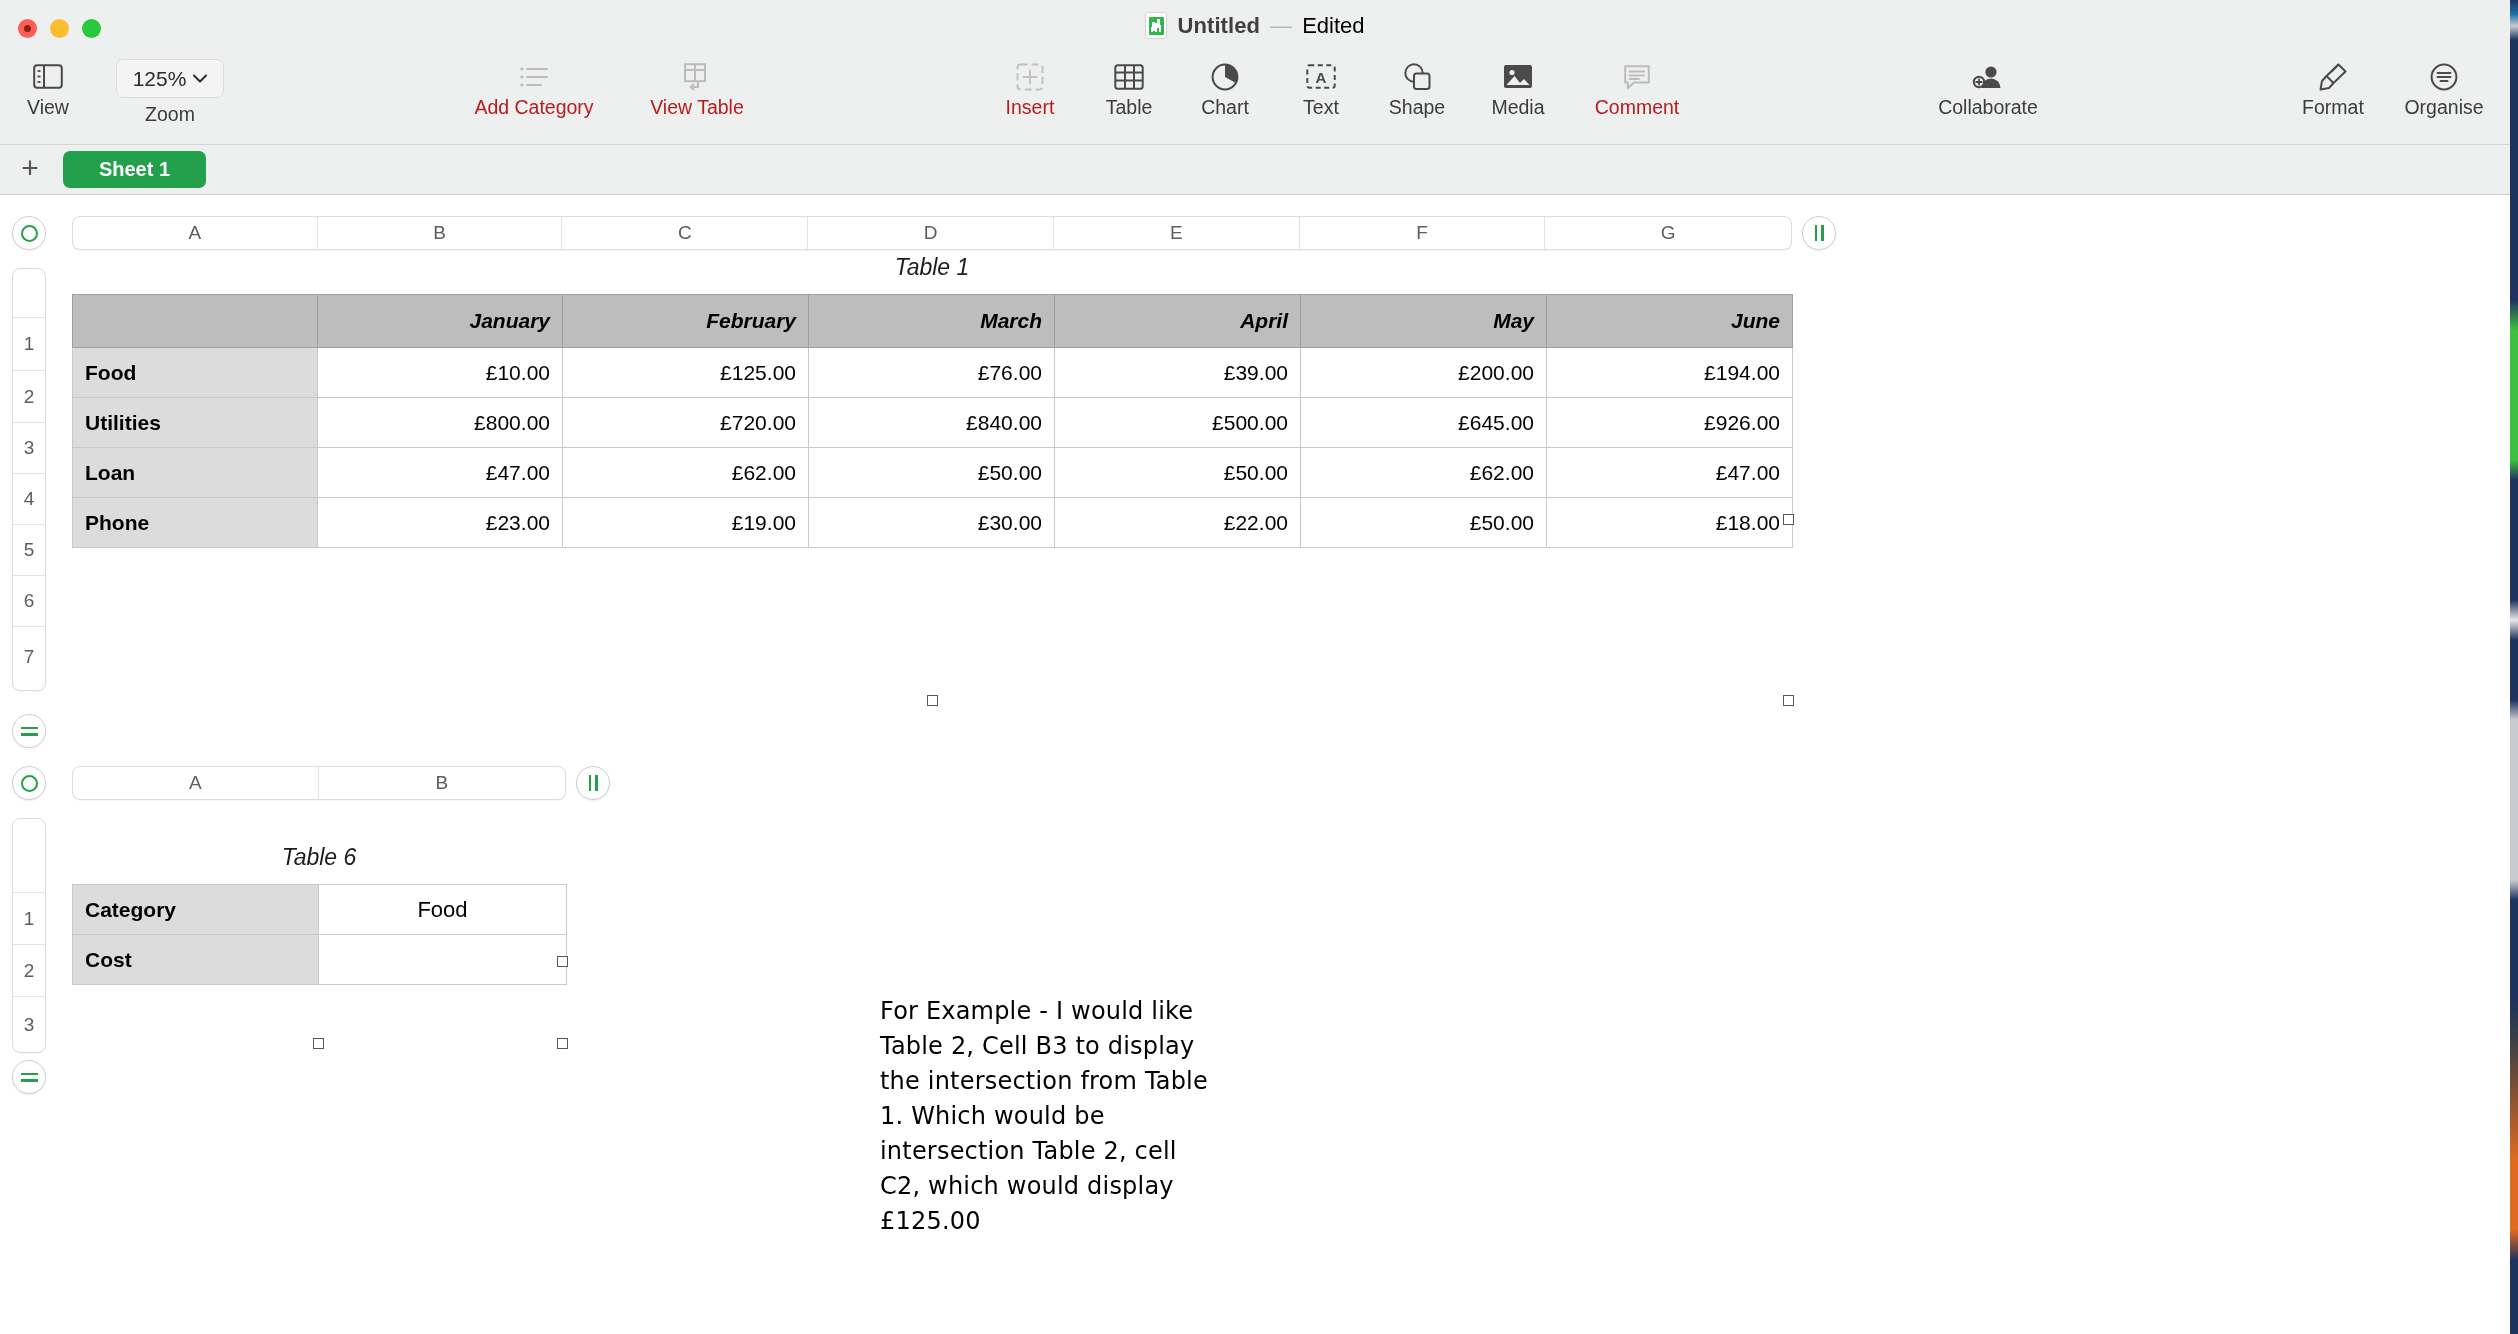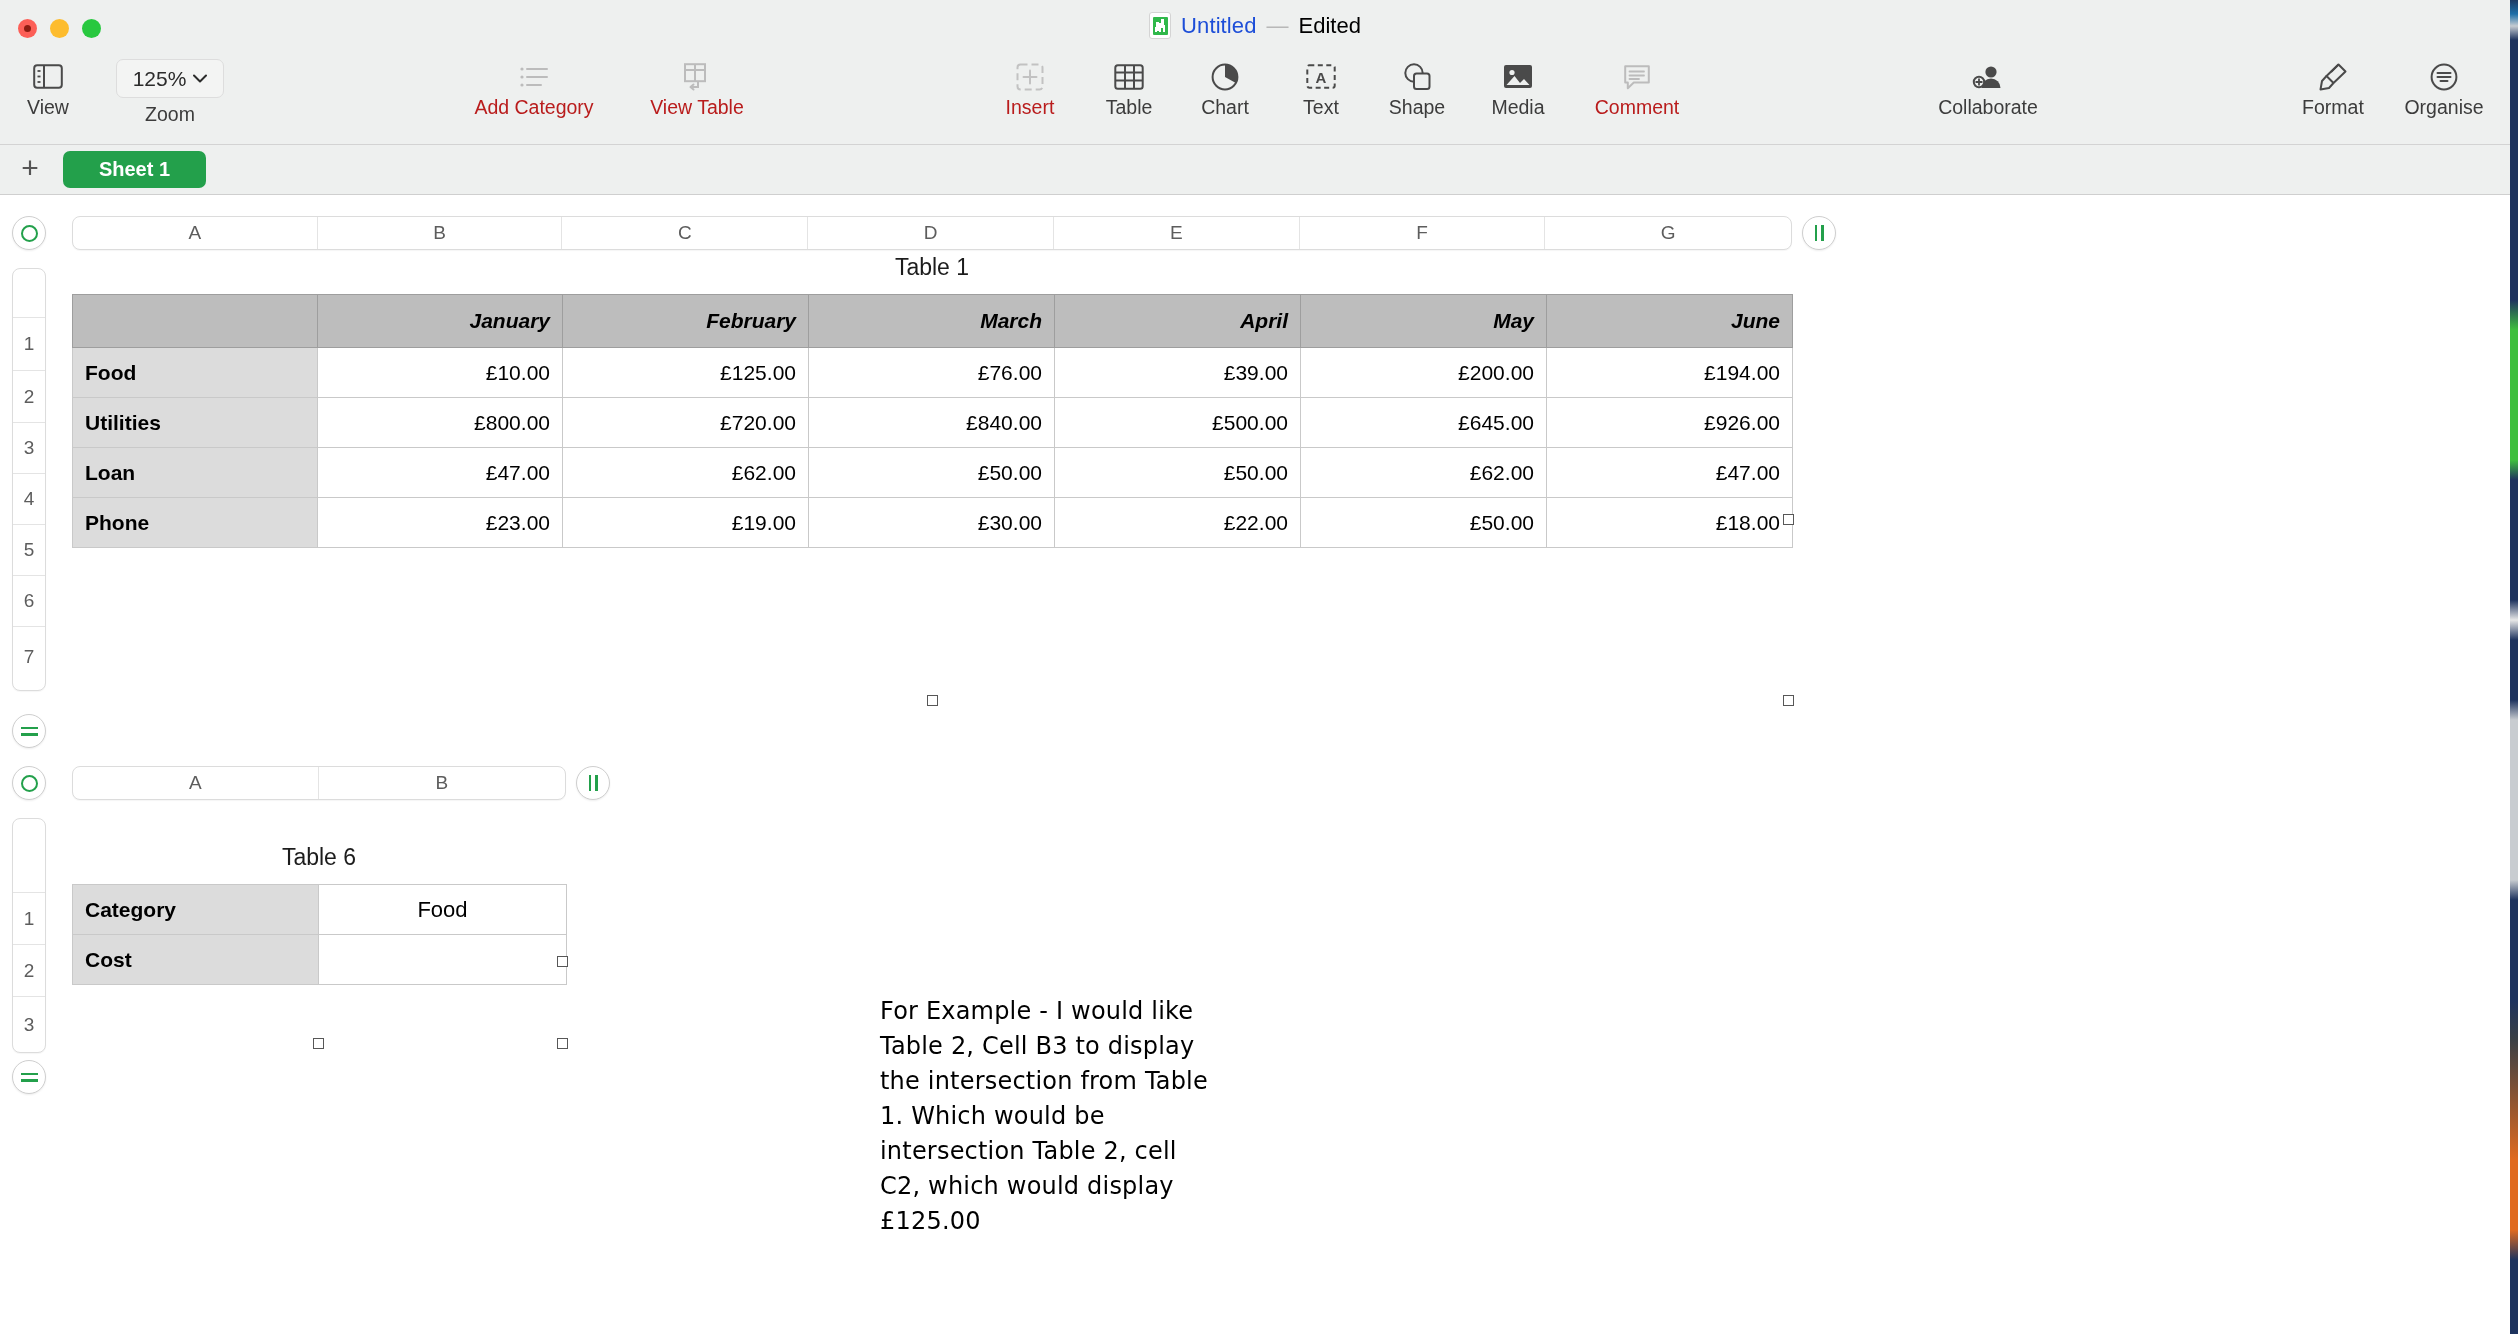--- a/index.html
+++ b/index.html
@@ -72,21 +72,21 @@
     position: absolute; left: 5px; bottom: 6px;
     width: 11px; height: 11px;
   }
   .doc-icon .bars i {
     position: absolute; bottom: 0; width: 2px; background: #ffffff;
   }
   .doc-icon .bars i:nth-child(1) { left: 0;  height: 5px; }
   .doc-icon .bars i:nth-child(2) { left: 4px; height: 9px; }
   .doc-icon .bars i:nth-child(3) { left: 8px; height: 7px; }
 
-  .title-name { font-weight: normal; color: #1d4ed8; letter-spacing: .1px; }
+  .title-name { font-weight: bold; color: #404040; letter-spacing: .1px; }
   .title-dash { color: #b8b8b8; }
   .title-state { color: #000000; }
 
   
   .toolbar {
     position: absolute; top: 56px; left: 0; width: 2510px; height: 89px;
     background: #eef0ef;
     border-bottom: 1px solid #d3d3d3;
   }
   .tb-item {
@@ -187,21 +187,21 @@
     width: 17px; height: 17px; border-radius: 50%;
     border: 2.5px solid #23a04b;
   }
   .circ .pause { display: flex; gap: 4px; }
   .circ .pause i { width: 2.5px; height: 16px; background: #23a04b; display:block; }
   .circ .eq { display: flex; flex-direction: column; gap: 4px; }
   .circ .eq i { width: 17px; height: 2.5px; background: #23a04b; display:block; }
 
   
   .tbl-title {
-    position: absolute; font-size: 23px; color: #1c1c1c; text-align: center;
+    position: absolute; font-size: 23px; color: #1c1c1c; text-align: center; font-style: italic;
   }
 
   
   table.sheet {
     position: absolute;
     border-collapse: collapse;
     table-layout: fixed;
     background: #fff;
   }
   table.sheet td, table.sheet th {

